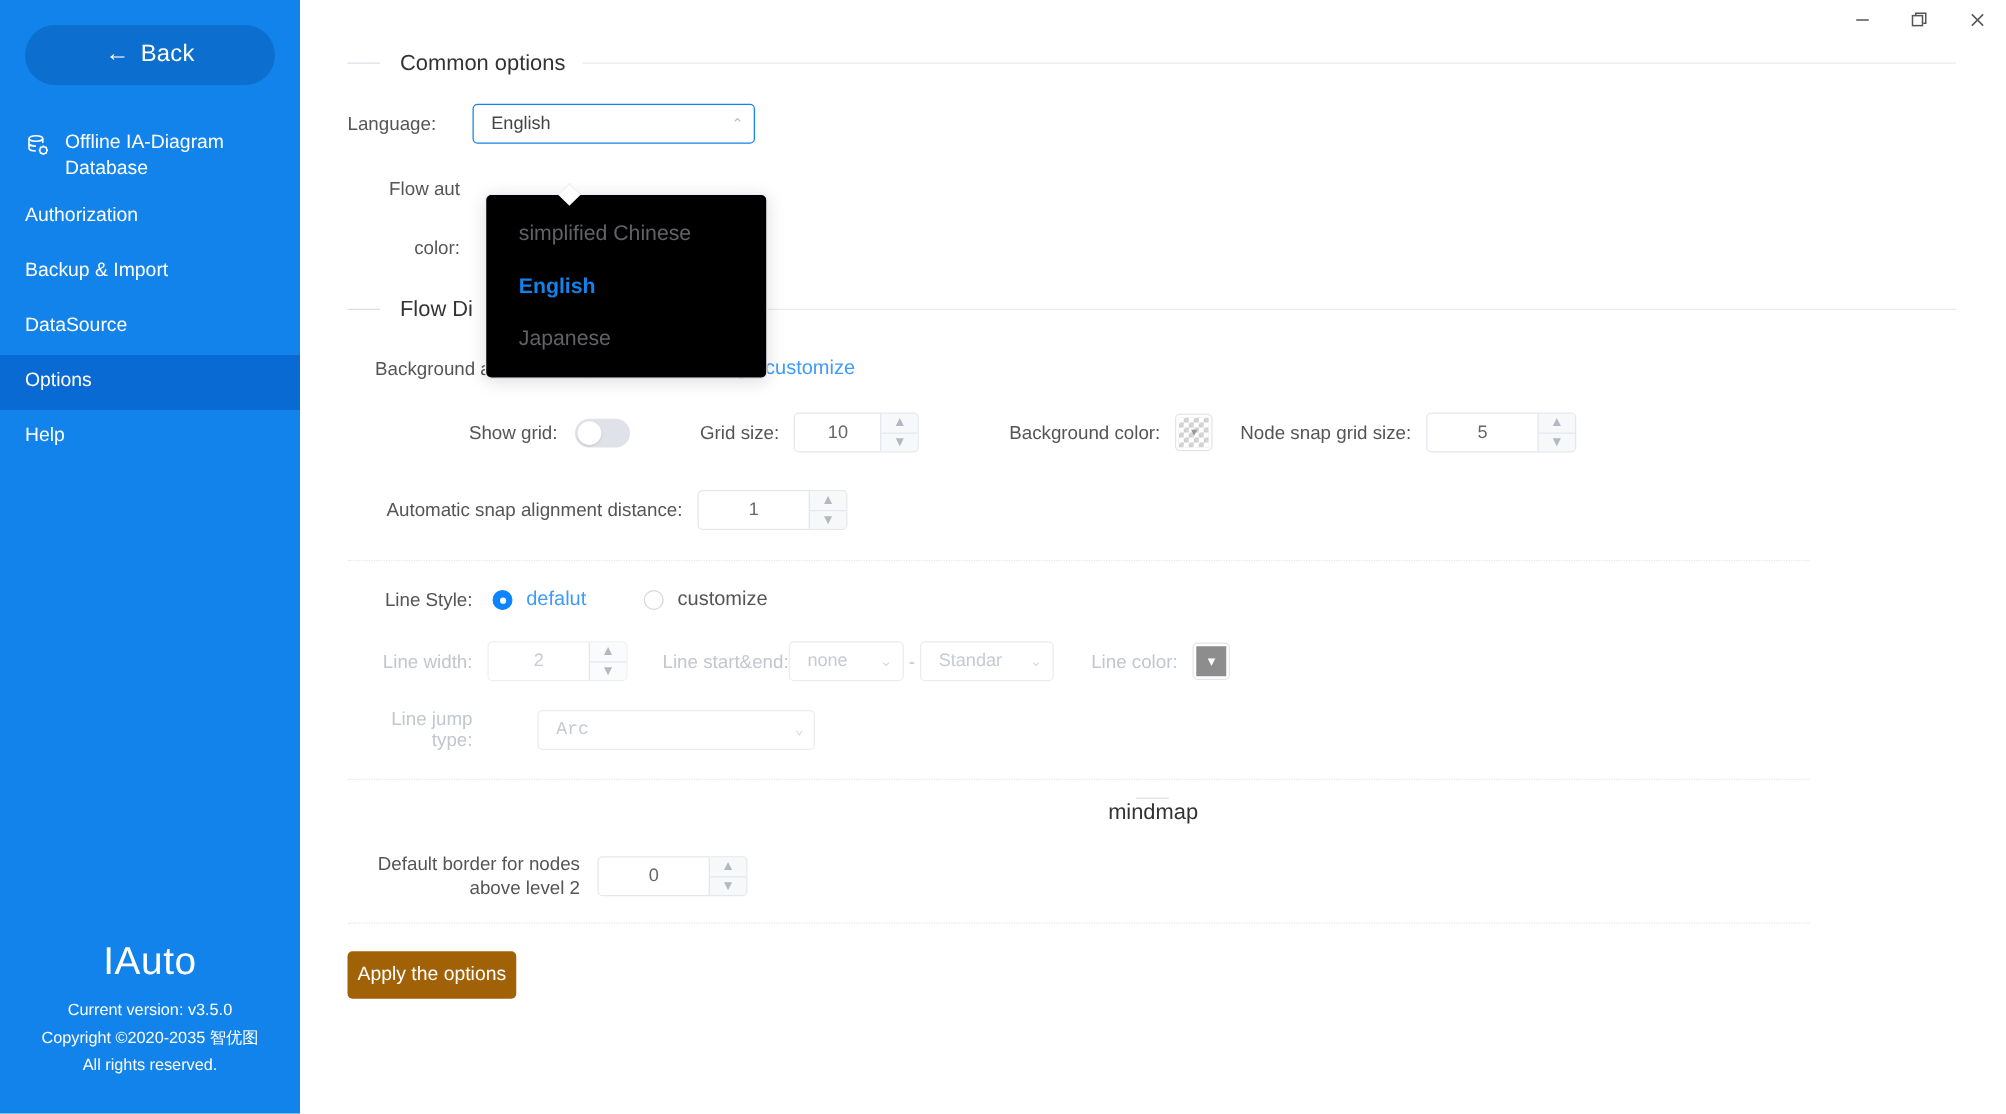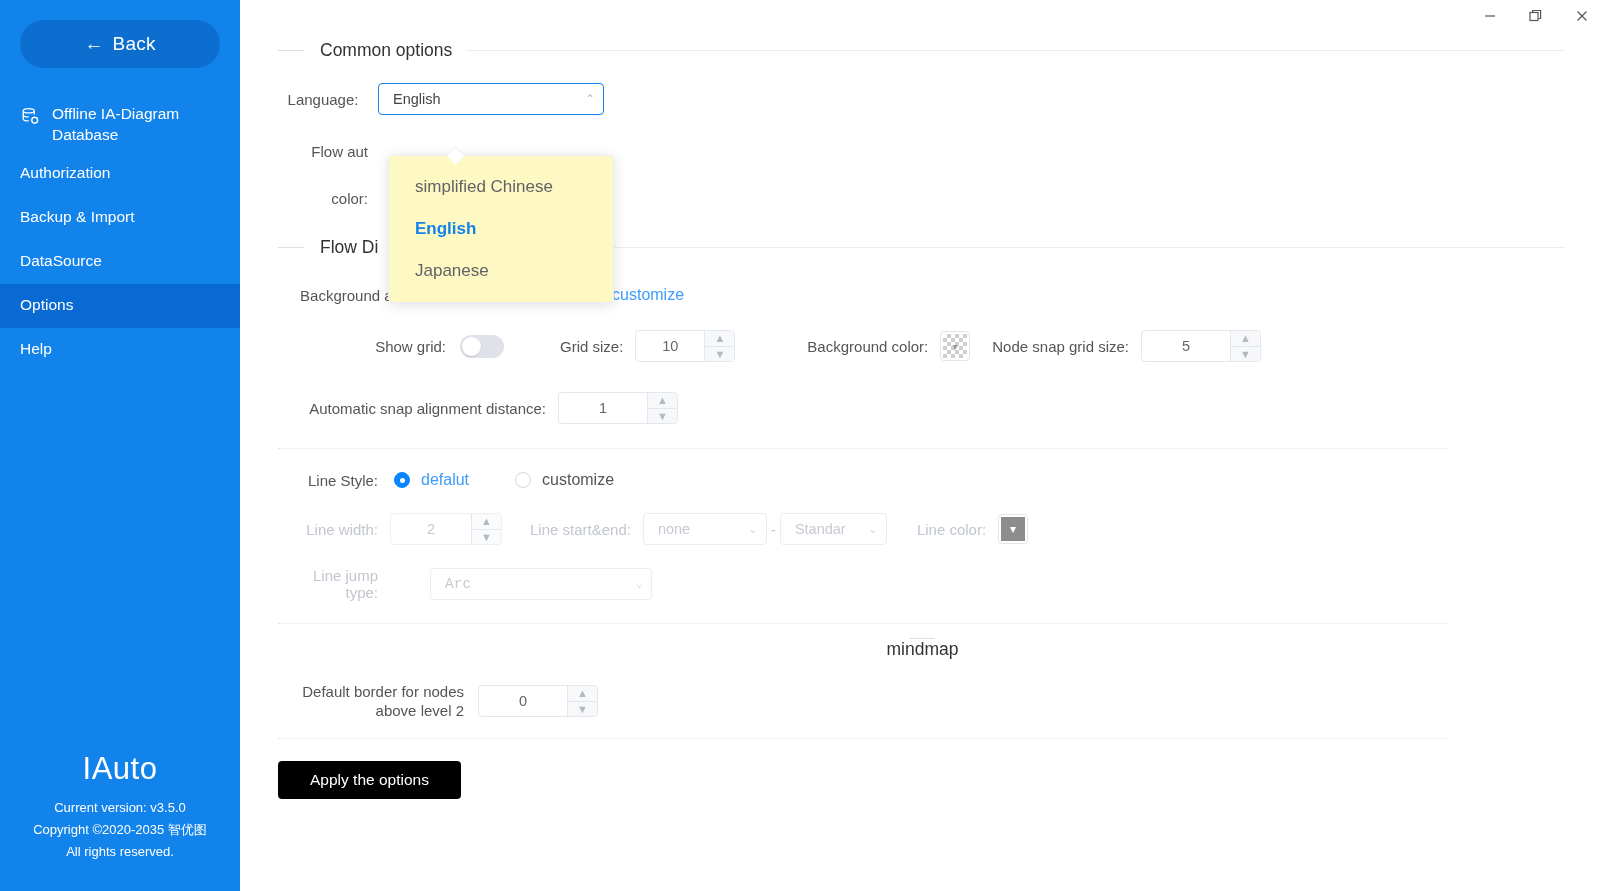--- a/index.html
+++ b/index.html
@@ -80,21 +80,21 @@
   }
   .select.focused { border-color: #1283ea; }
   .select.disabled { color: #c6cad2; border-color: #ececec; background: #fff; cursor: default; }
   .chev { color: #b9bec7; font-size: 12px; line-height: 1; }
   .chev-up::before { content: "\2303"; }
   .chev-down::before { content: "\2304"; }
 
   
   .dropdown {
     position: absolute; width: 226px;
-    background: #fef9c3; border: 1px solid #ebeef5; border-radius: 5px;
+    background: #000000; border: 1px solid #ebeef5; border-radius: 5px;
     box-shadow: 0 2px 14px rgba(0,0,0,.13);
     padding: 10px 0; z-index: 60;
   }
   .dropdown::before {
     content: ""; position: absolute; top: -7px; left: 60px;
     width: 12px; height: 12px; background: #fff;
     border-left: 1px solid #ebeef5; border-top: 1px solid #ebeef5;
     transform: rotate(45deg);
   }
   .dd-item {
@@ -155,21 +155,21 @@
     background-size: 8px 8px; background-position: 0 0, 4px 4px;
     background-color: #fff;
     display: flex; align-items: center; justify-content: center;
     color: #999; font-size: 10px;
   }
   .swatch.solid .inner { background: #8d8d8d; color: #fff; font-size: 12px; }
 
   .divider { height: 1px; border-top: 1px dotted #e3e6eb; }
 
   .apply-btn {
-    height: 38px; padding: 0 32px; background: #000000; border: none;
+    height: 38px; padding: 0 8px; background: #a16207; border: none;
     border-radius: 4px; color: #fff; font-size: 15.5px; cursor: pointer;
     font-family: "Liberation Sans", sans-serif;
   }
 </style>
 </head>
 <body>
 
 <div class="app">
 
   <aside class="sidebar">
@@ -249,21 +249,21 @@
     <div class="content">
 
       
       <div class="section-head">
         <span class="sh-dash"></span>
         <span class="sh-title">Common options</span>
         <span class="sh-rule"></span>
       </div>
 
       <div class="row" style="margin-top:22px;">
-        <span class="lbl" style="width:90px; text-align:center;">Language:</span>
+        <span class="lbl" style="width:90px; text-align:left;">Language:</span>
         <div class="select focused" style="width:226px; margin-left:10px;">
           <span>English</span>
           <span class="chev chev-up"></span>
         </div>
       </div>
 
       <div class="row" style="margin-top:28px;">
         <span class="lbl" style="width:90px; text-align:right;">Flow aut</span>
       </div>
 
@@ -349,21 +349,21 @@
         <span class="lbl lbl-dim" style="width:100px; text-align:right;">Line width:</span>
         <div class="stepper disabled" style="width:112px; margin-left:12px;">
           <span class="val">2</span>
           <span class="btns" style="background:#fafbfc;">
             <span class="sbtn">▲</span>
             <span class="sbtn">▼</span>
           </span>
         </div>
 
         <span class="lbl lbl-dim" style="margin-left:28px;">Line start&amp;end:</span>
-        <div class="select disabled" style="width:124px; margin-left:12px;">
+        <div class="select disabled" style="width:92px; ">
           <span>none</span>
           <span class="chev chev-down" style="color:#d7dae0;"></span>
         </div>
         <span class="lbl lbl-dim" style="margin:0 4px;">-</span>
         <div class="select disabled" style="width:107px;">
           <span>Standar</span>
           <span class="chev chev-down" style="color:#d7dae0;"></span>
         </div>
 
         <span class="lbl lbl-dim" style="margin-left:30px;">Line color:</span>

